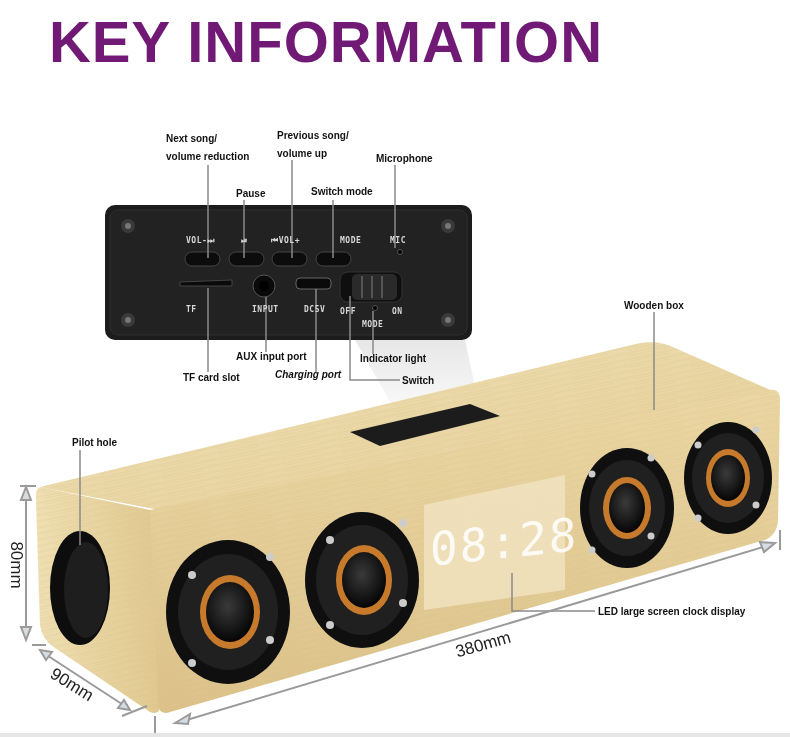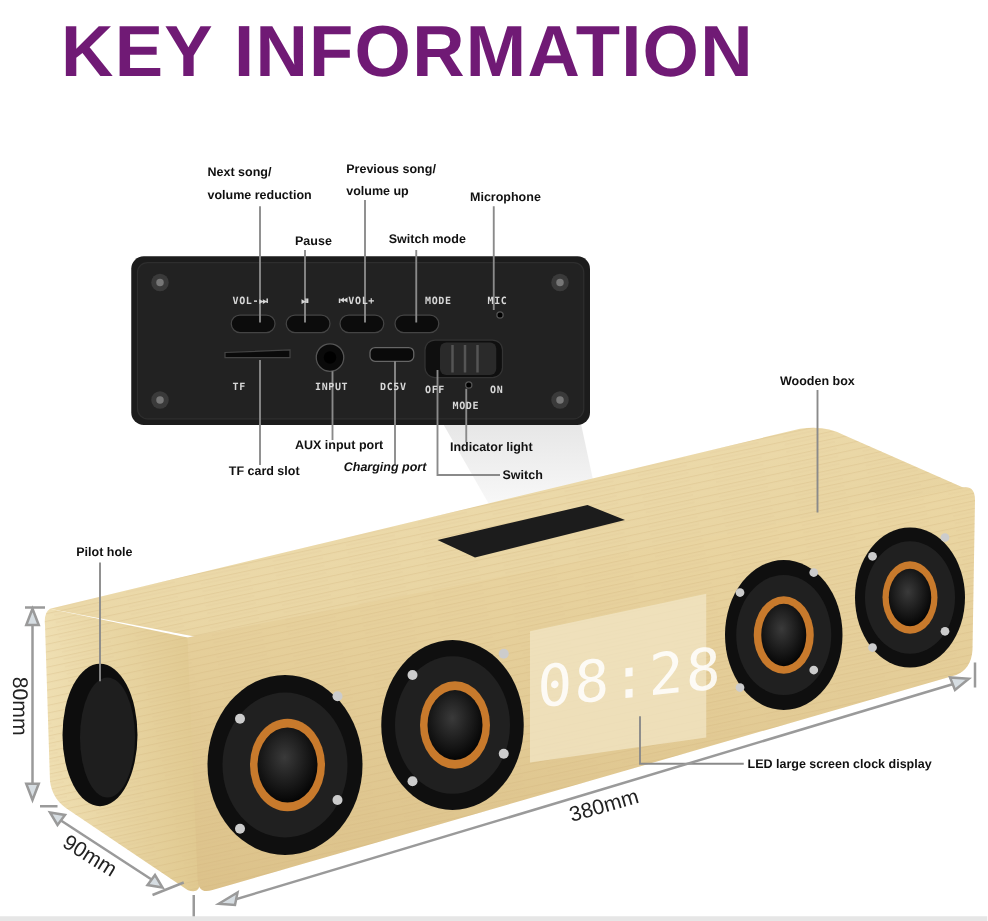--- a/index.html
+++ b/index.html
@@ -215,20 +215,20 @@
 <div class="label" style="left:277px;top:148px;">volume up</div>
 <div class="label" style="left:376px;top:153px;">Microphone</div>
 <div class="label" style="left:236px;top:188px;">Pause</div>
 <div class="label" style="left:311px;top:186px;">Switch mode</div>
 <div class="label" style="left:236px;top:351px;">AUX input port</div>
 <div class="label" style="left:183px;top:372px;">TF card slot</div>
 <div class="label" style="left:275px;top:369px;font-style:italic;">Charging port</div>
 <div class="label" style="left:360px;top:353px;">Indicator light</div>
 <div class="label" style="left:402px;top:375px;">Switch</div>
 <div class="label" style="left:624px;top:300px;text-align:center;">Wooden box</div>
-<div class="label" style="left:44px;top:437px;padding-left:17px;">Pilot hole</div>
+<div class="label" style="left:55px;top:437px;padding-left:17px;">Pilot hole</div>
 <div class="label" style="left:598px;top:606px;">LED large screen clock display</div>
 
 <div class="dim" style="left:-8px;top:555px;transform:rotate(90deg);">80mm</div>
 <div class="dim" style="left:48px;top:675px;transform:rotate(32deg);">90mm</div>
 <div class="dim" style="left:455px;top:635px;transform:rotate(-16deg);">380mm</div>
 
 <div class="footer-band"></div>
 
 </body></html>

